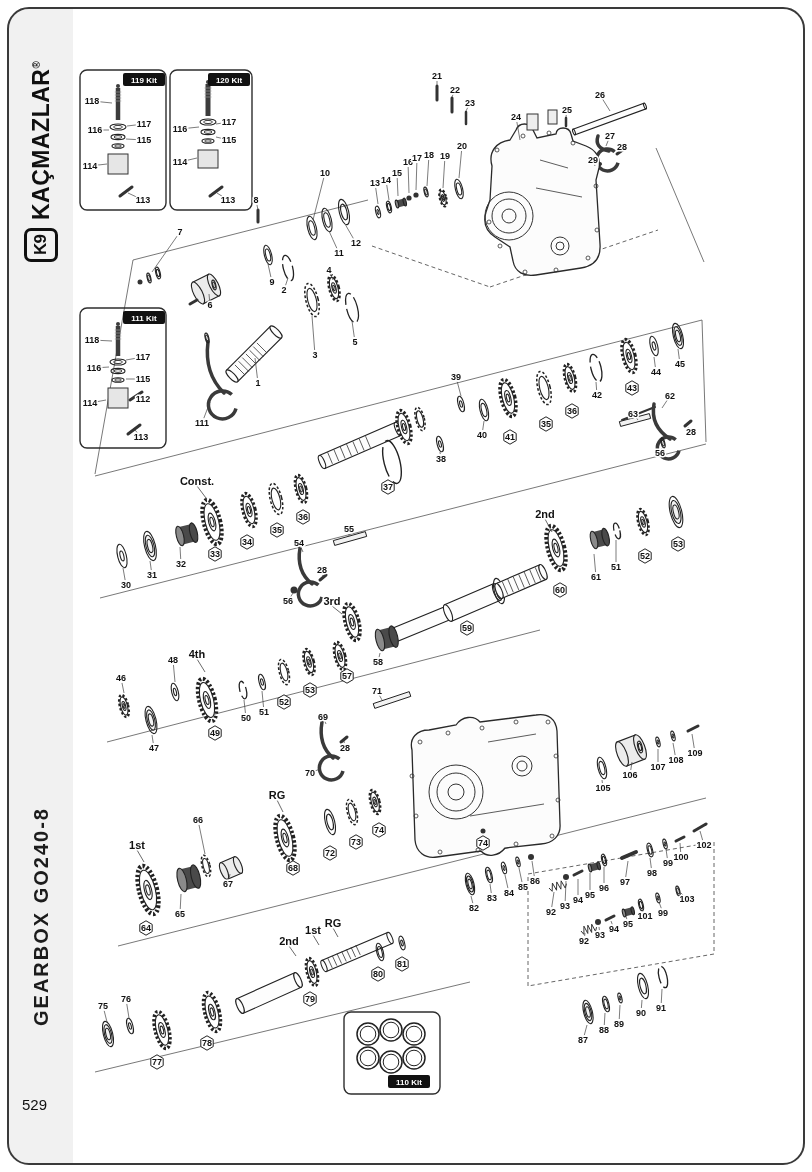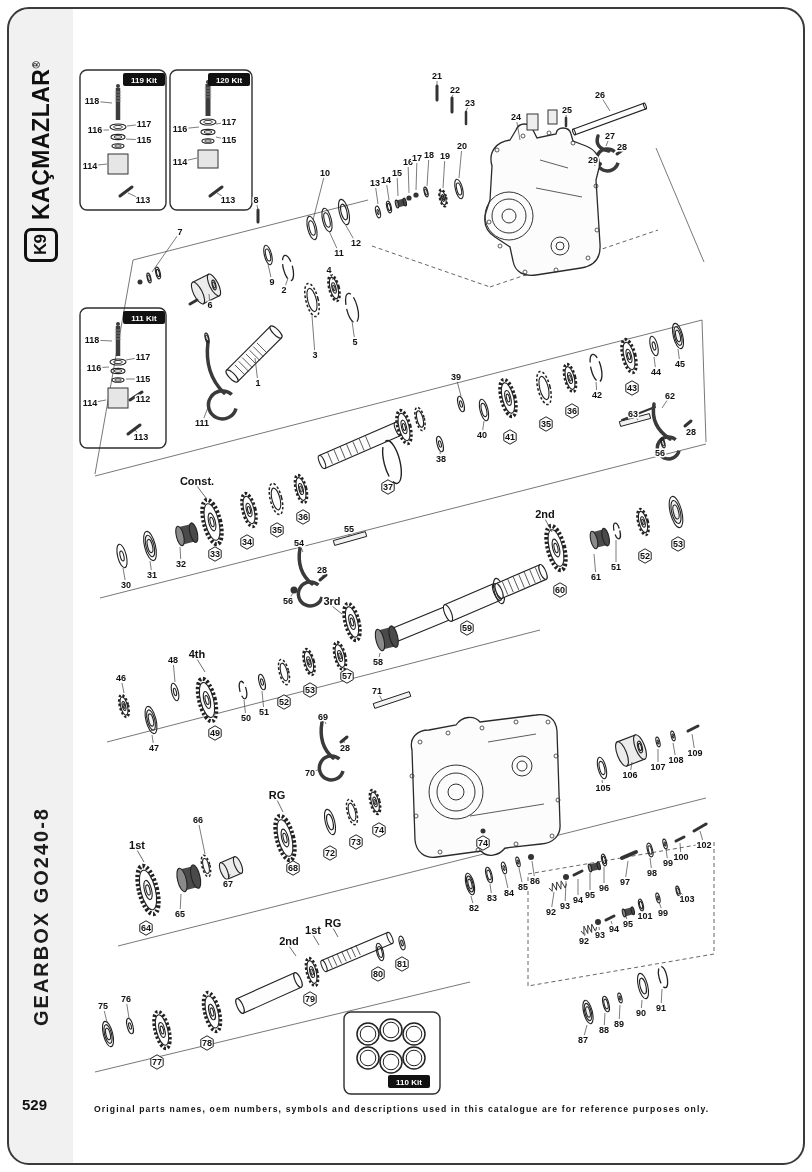--- a/index.html
+++ b/index.html
@@ -6,41 +6,40 @@
 html,body{width:812px;height:1172px;background:#fff;font-family:"Liberation Sans",sans-serif}
 .page{position:relative;width:812px;height:1172px;background:#fff;overflow:hidden}
 .frame{position:absolute;left:7px;top:7px;right:7px;bottom:7px;border:2px solid #3a3a3a;border-radius:22px;z-index:5;pointer-events:none}
 .side-strip{position:absolute;left:9px;top:9px;bottom:9px;width:64px;background:#f1f1f1;border-radius:20px 0 0 20px;z-index:0}
 #diag{position:absolute;left:0;top:0;z-index:1}
 .brand{position:absolute;left:20px;top:262px;width:210px;height:42px;transform:rotate(-90deg);transform-origin:0 0;display:flex;align-items:center;gap:8px;z-index:2}
 .brand-badge{display:inline-flex;align-items:center;justify-content:center;border:3px solid #101010;border-radius:7px;min-width:34px;height:34px;font-weight:bold;font-size:17px;letter-spacing:-1px;color:#101010}
 .brand-name{font-weight:bold;font-size:23px;letter-spacing:.5px;color:#101010;white-space:nowrap}
 .brand-name sup{font-size:10px}
 .product-title{position:absolute;left:30px;top:1026px;width:240px;transform:rotate(-90deg);transform-origin:0 0;font-size:20px;font-weight:bold;letter-spacing:2px;color:#1c1c1c;z-index:2;white-space:nowrap}
-.page-number{position:absolute;left:22px;top:1096px;font-size:15px;font-weight:bold;color:#111;z-index:6}
+.page-number{position:absolute;left:22px;top:1096px;font-size:15px;font-weight:normal;color:#111;z-index:6}
 .footer{position:absolute;left:94px;top:1104px;width:690px;font-size:8.6px;font-weight:bold;letter-spacing:1.15px;color:#111;white-space:nowrap;z-index:2}
 .callout-num{font-family:"Liberation Sans",sans-serif;font-size:9px;font-weight:bold;fill:#111;text-anchor:middle}
 .gear-label{font-family:"Liberation Sans",sans-serif;font-size:11px;font-weight:bold;fill:#111;text-anchor:middle}
 .kit-label-text{font-family:"Liberation Sans",sans-serif;font-size:8px;font-weight:bold;fill:#fff;text-anchor:middle}
 </style>
 </head>
 <body>
 
 <div class="page">
   <div class="side-strip"></div>
   <div class="frame"></div>
 
   <div class="brand">
     <span class="brand-badge">K9</span>
     <span class="brand-name"><span>KAÇMAZLAR</span><sup>®</sup></span>
   </div>
 
   <div class="product-title">GEARBOX GO240-8</div>
   <div class="page-number">529</div>
-  <div class="footer">Original parts names, oem numbers, symbols and descriptions used in this catalogue are for reference purposes only.</div>
 
   <svg id="diag" width="812" height="1172" viewBox="0 0 812 1172">
       <line x1="133" y1="260" x2="368" y2="200" stroke="#555" stroke-width="0.8"></line>
       <line x1="133" y1="260" x2="95" y2="474" stroke="#555" stroke-width="0.8"></line>
       <line x1="95" y1="476" x2="702" y2="320" stroke="#555" stroke-width="0.8"></line>
       <line x1="702" y1="320" x2="706" y2="442" stroke="#555" stroke-width="0.8"></line>
       <line x1="100" y1="598" x2="706" y2="444" stroke="#555" stroke-width="0.8"></line>
       <line x1="107" y1="742" x2="540" y2="630" stroke="#555" stroke-width="0.8"></line>
       <line x1="118" y1="946" x2="706" y2="798" stroke="#555" stroke-width="0.8"></line>
       <line x1="95" y1="1072" x2="470" y2="982" stroke="#555" stroke-width="0.8"></line>

